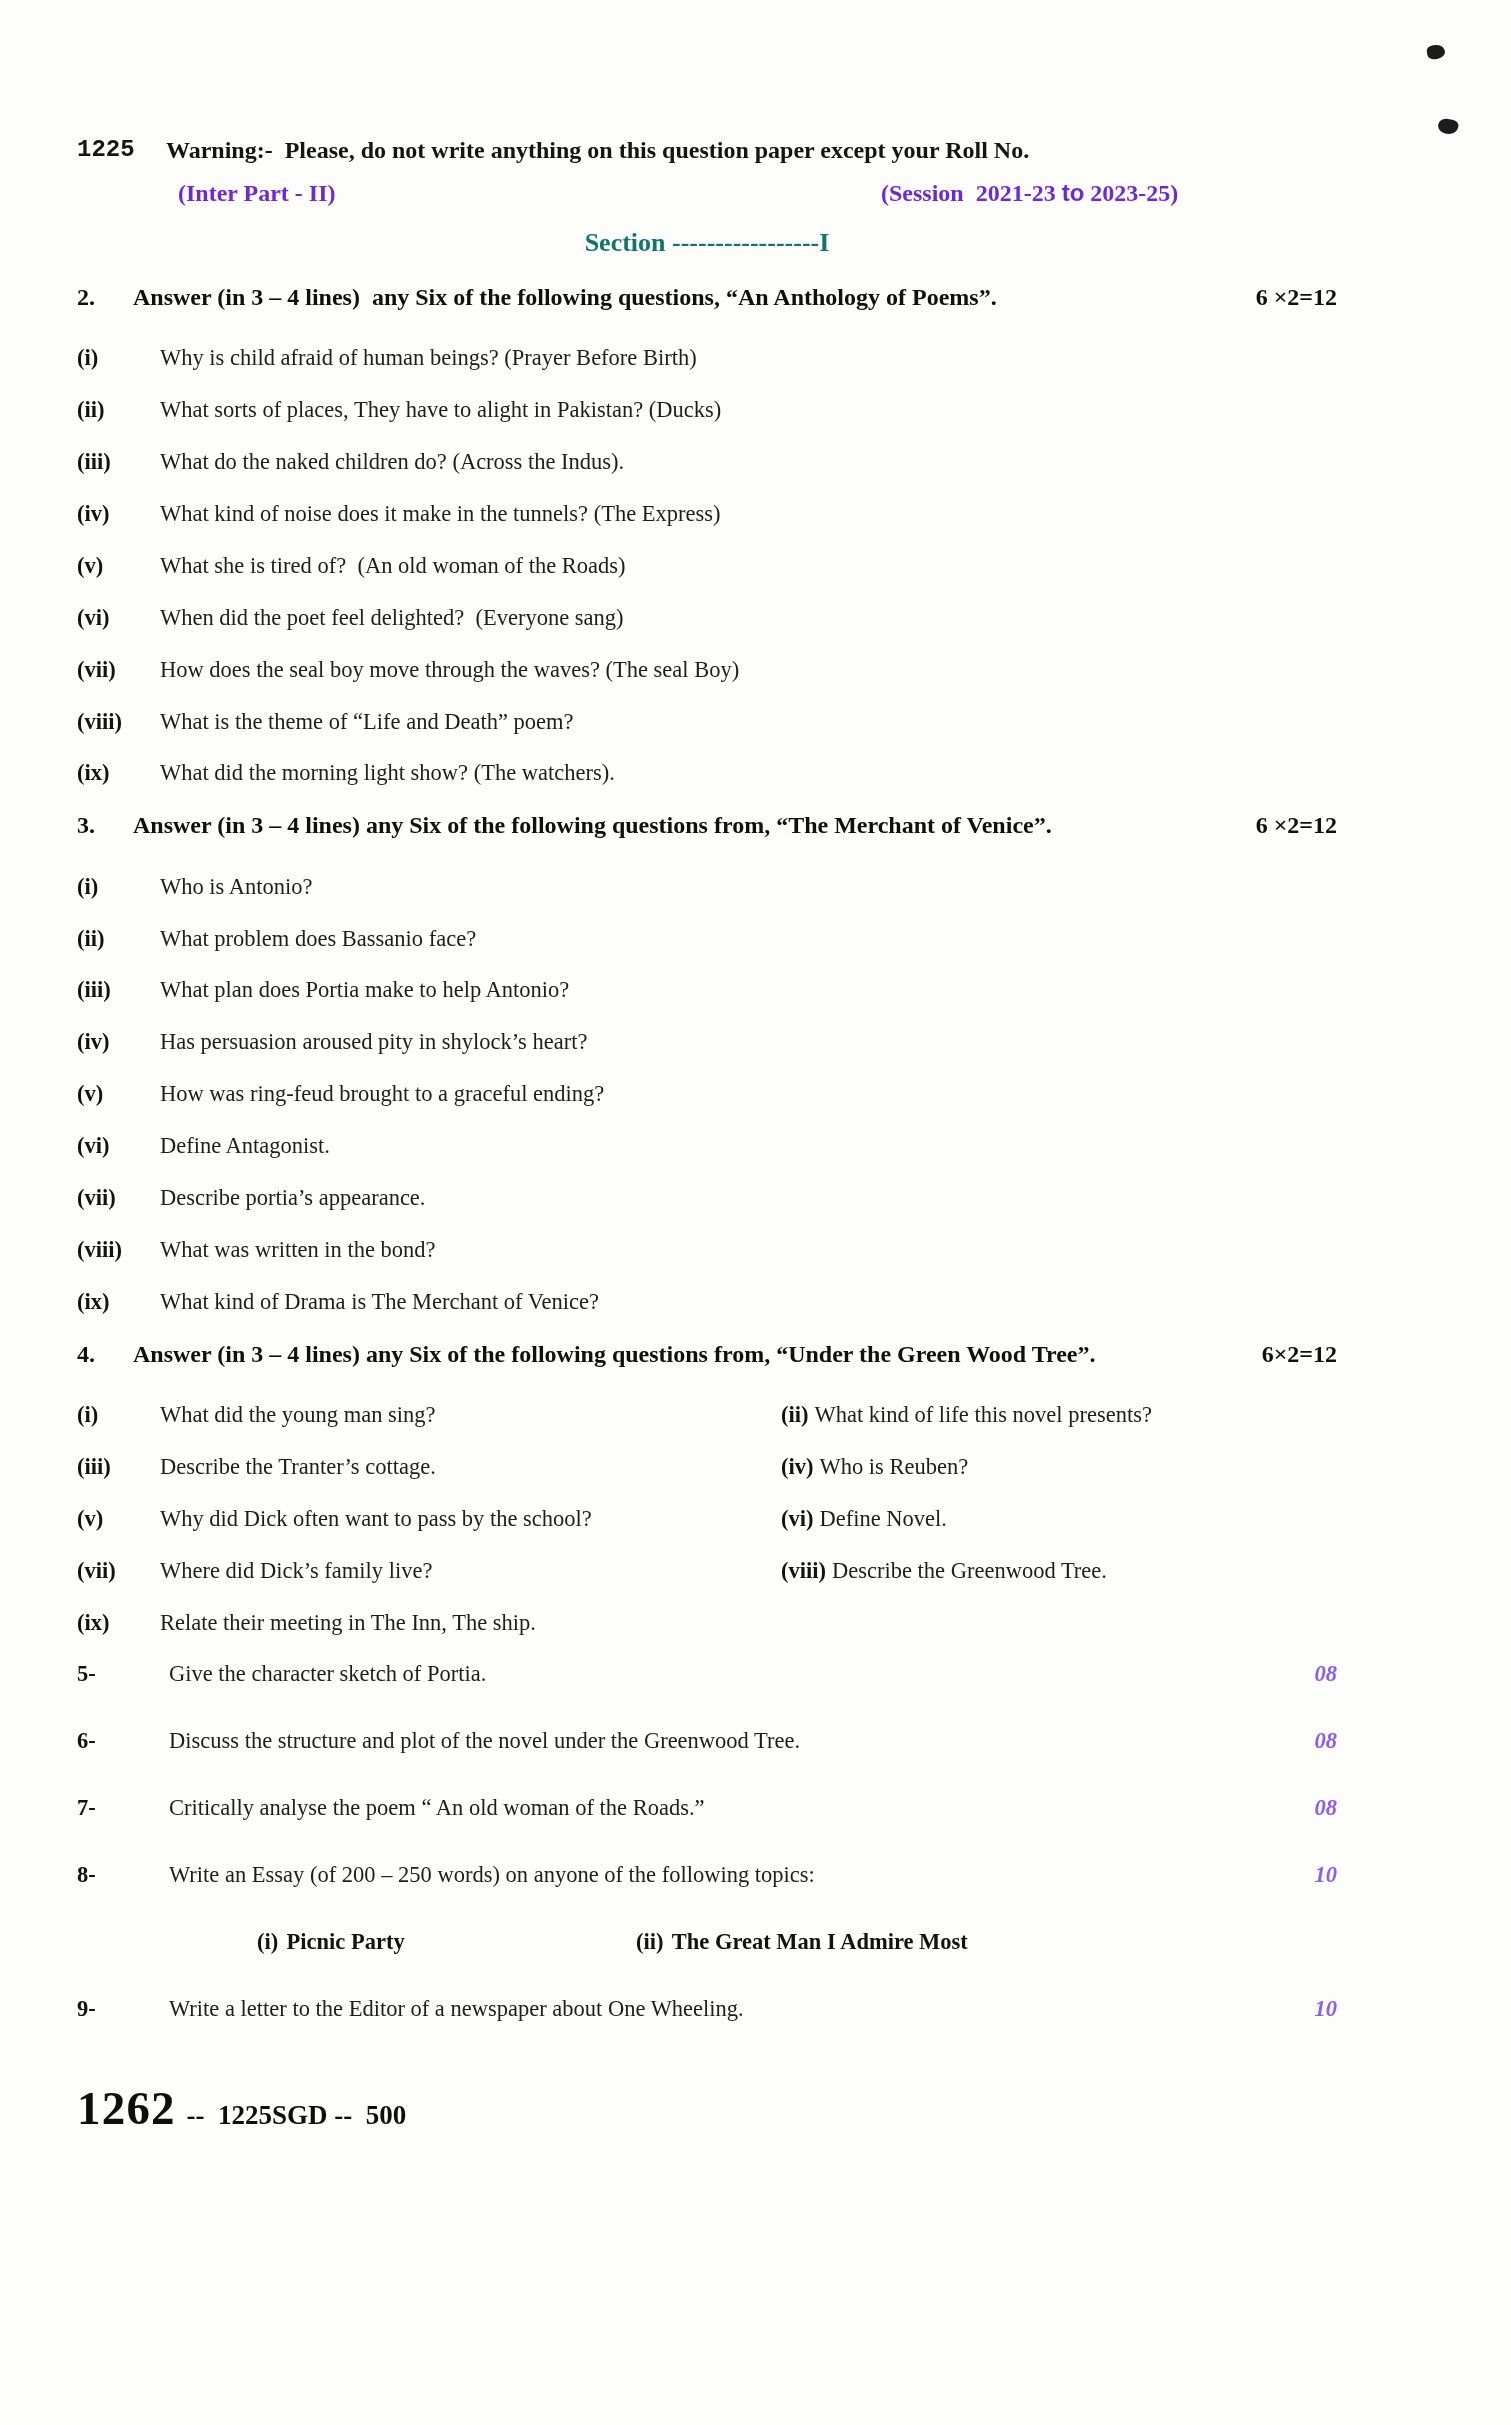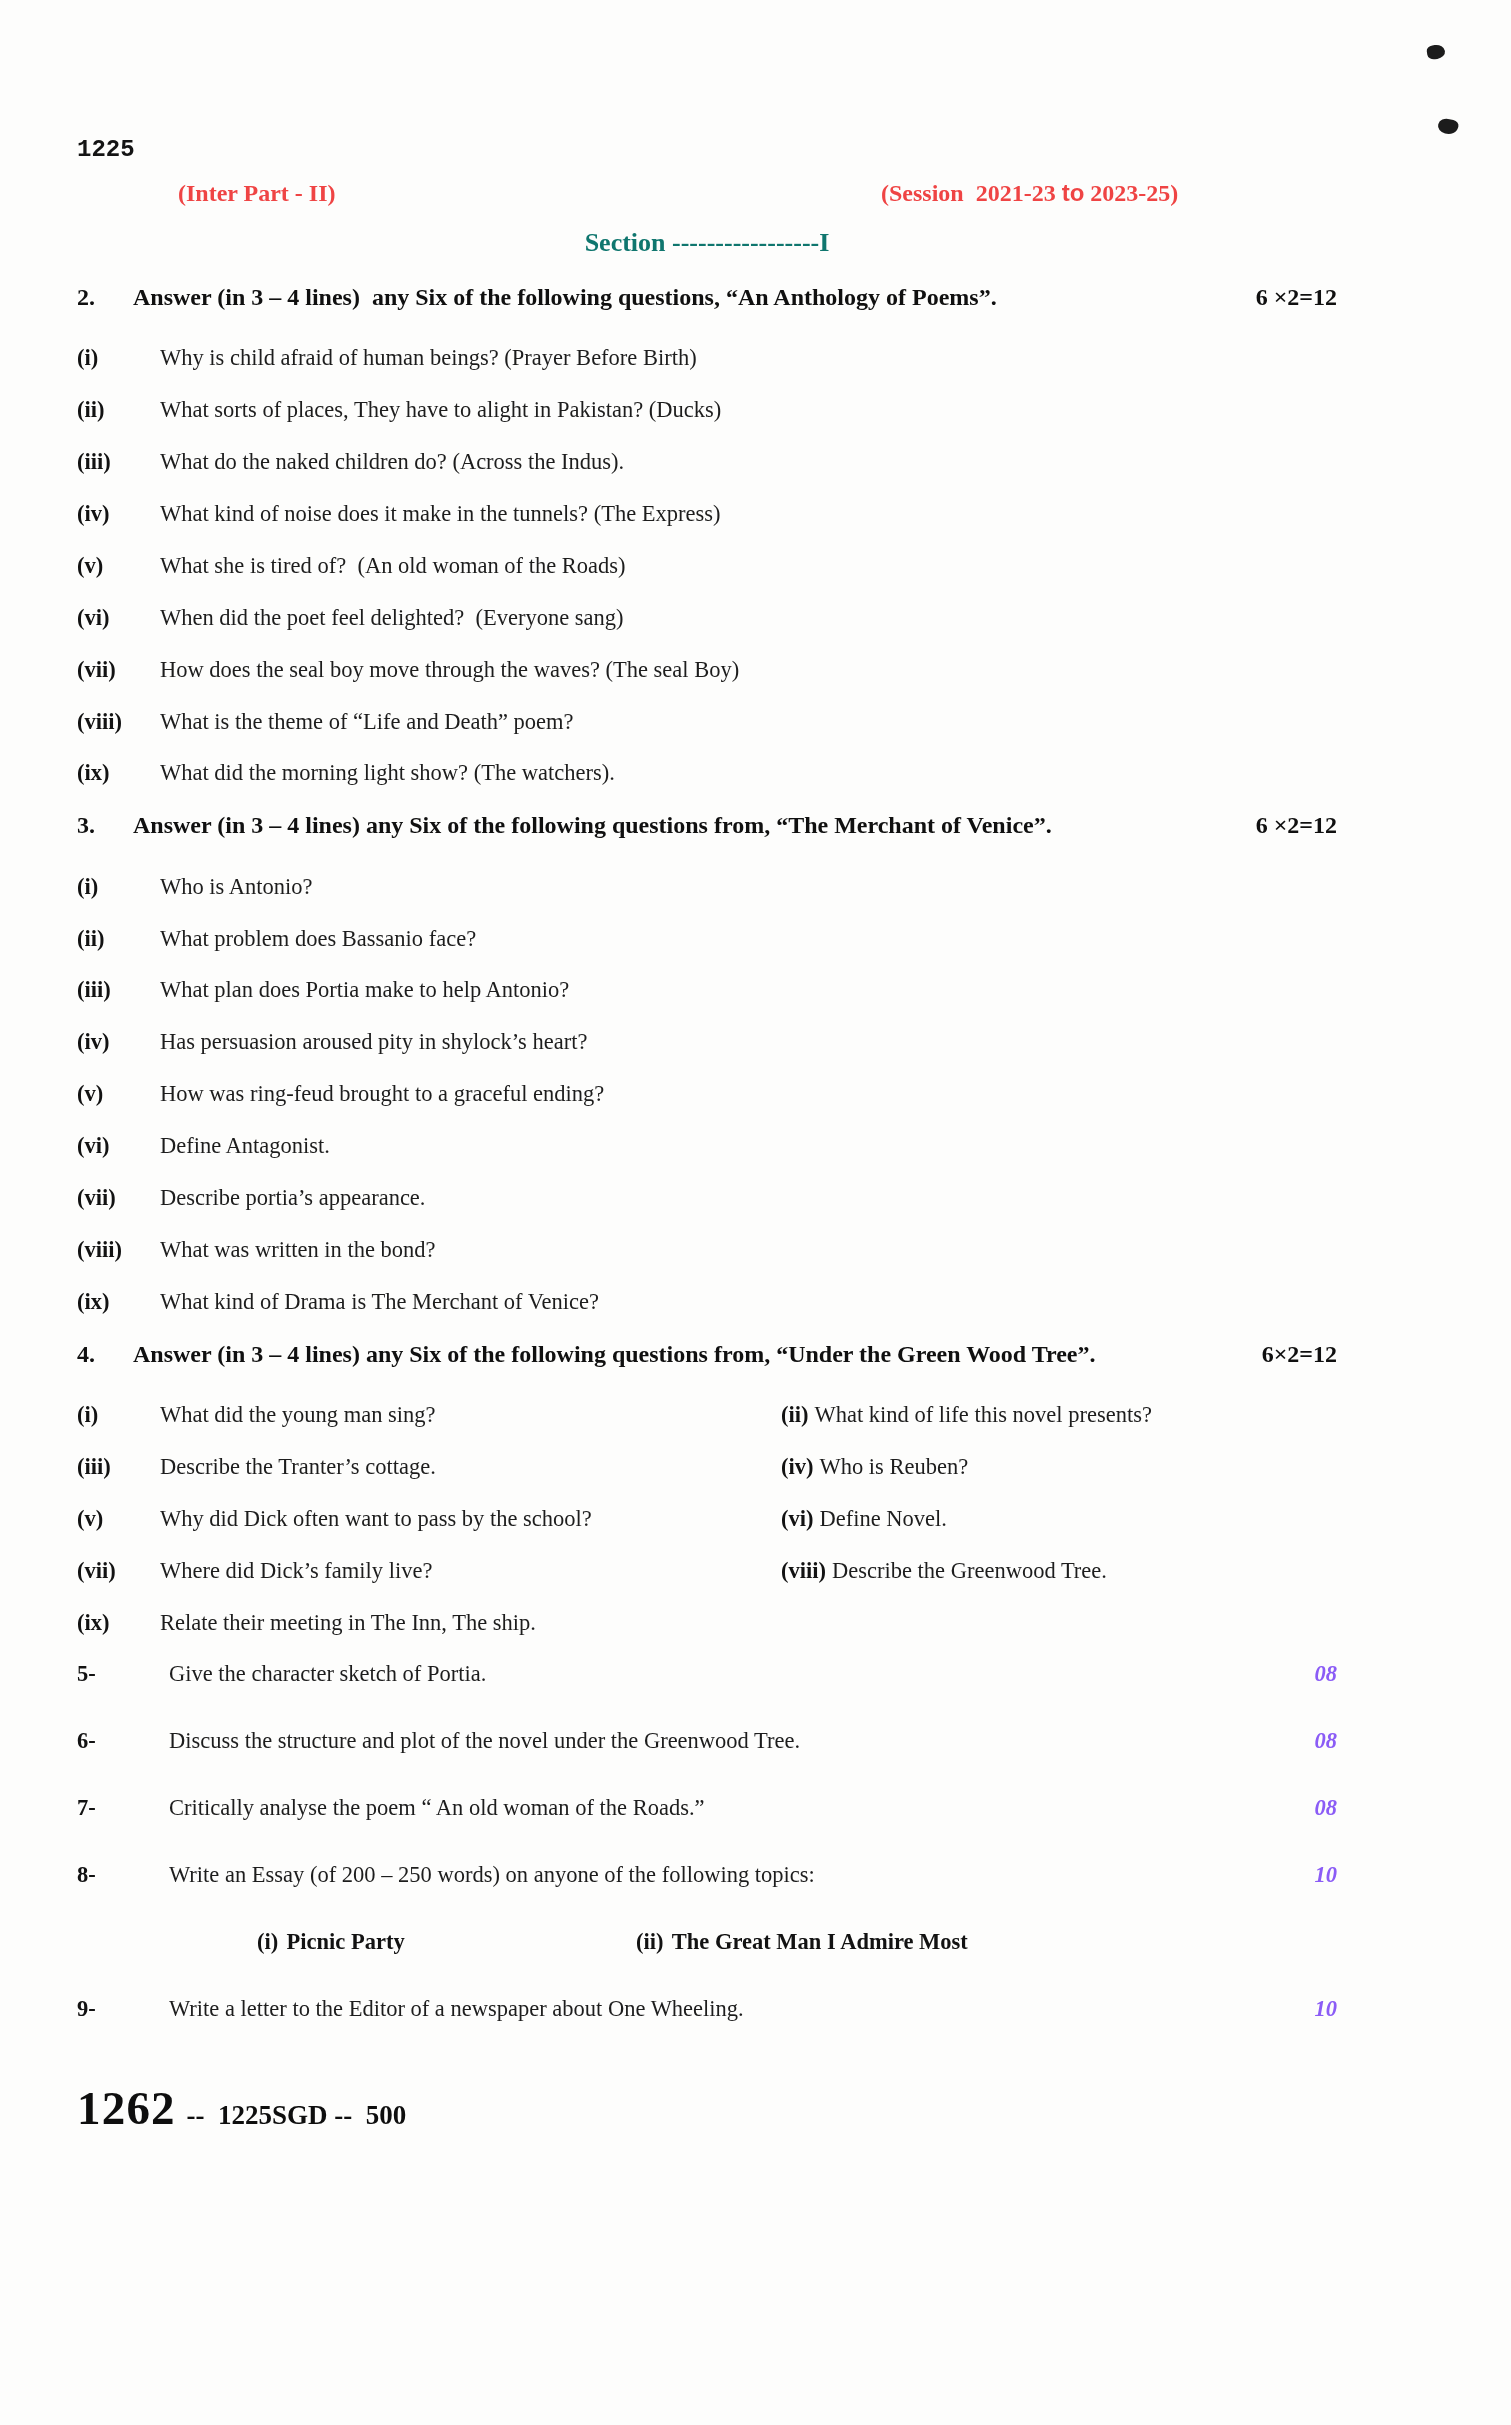--- a/index.html
+++ b/index.html
@@ -10,21 +10,21 @@
     color:#1e1e1e;
     font-family:"Liberation Serif", serif;
     overflow:hidden;
   }
   .content{position:absolute;left:77px;top:137px;width:1260px;}
   .pre{white-space:pre-wrap;}
 
   
   .warning-row{display:flex;font-size:24px;font-weight:700;color:#141414;margin-bottom:16.6px;line-height:1.1;}
   .warning-row .code{width:89px;flex:none;font-family:Liberation Mono, monospace;}
-  .meta-row{position:relative;font-size:24px;font-weight:700;color:#ef4444;margin-bottom:22.5px;line-height:1.1;height:27px;}
+  .meta-row{position:relative;font-size:24px;font-weight:700;color:#6d28d9;margin-bottom:22.5px;line-height:1.1;height:27px;}
   .meta-row .part{margin-left:101px;}
   .meta-row .session{position:absolute;left:804px;top:0;}
   .session .to{font-family:"Liberation Sans", sans-serif;font-weight:700;}
   .subject-row{position:relative;height:44px;margin-bottom:8.3px;}
   .subject-row .subject{position:absolute;left:44px;bottom:0;font-size:38px;font-weight:700;color:#0e0e0e;line-height:1;}
   .subject-row .subtype{position:absolute;left:396px;bottom:2.4px;font-size:25px;font-weight:700;}
   .subject-row .paper{position:absolute;left:804px;bottom:2.4px;font-size:26px;font-weight:700;}
   .time-row{position:relative;font-size:25px;font-weight:700;height:28px;margin-bottom:9.5px;}
   .time-row .tlabel{position:absolute;left:47px;}
   .time-row .tvalue{position:absolute;left:231px;}
@@ -76,20 +76,21 @@
 <body>
 
 <div class="page">
   <span class="speck speck1"></span>
   <span class="speck speck2"></span>
 
   <div class="content">
 
     <div class="warning-row">
       <span class="code">1225</span>
+      <span class="pre">Warning:-  Please, do not write anything on this question paper except your Roll No.</span>
     </div>
 
     <div class="meta-row">
       <span class="part">(Inter Part - II)</span>
       <span class="session"><span class="pre">(Session  2021-23 </span><span class="to">to</span><span class="pre"> 2023-25)</span></span>
     </div>
 
 
 
     <div class="sec-title">Section -----------------I</div>

